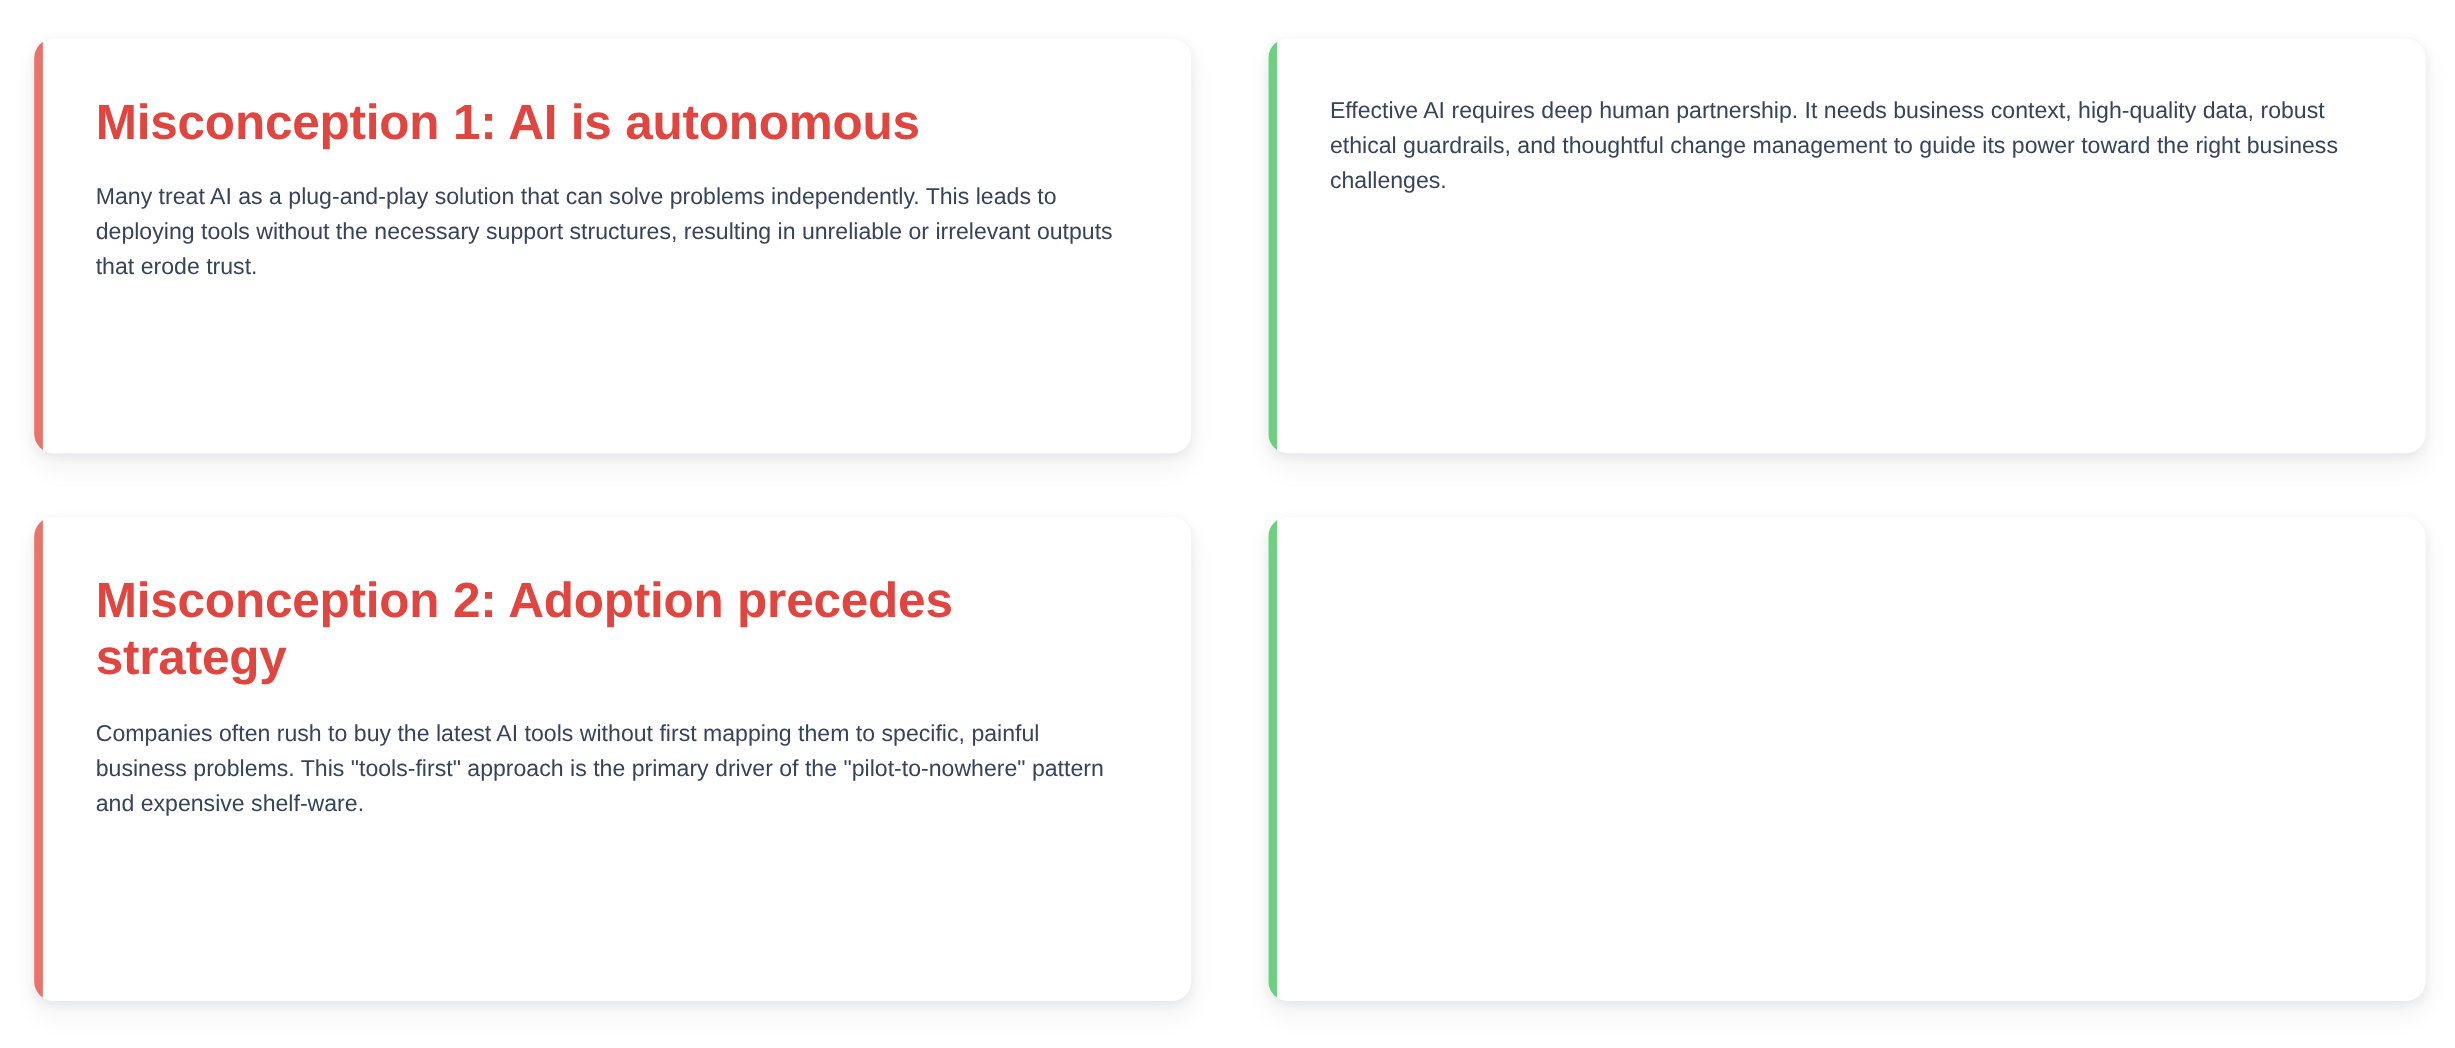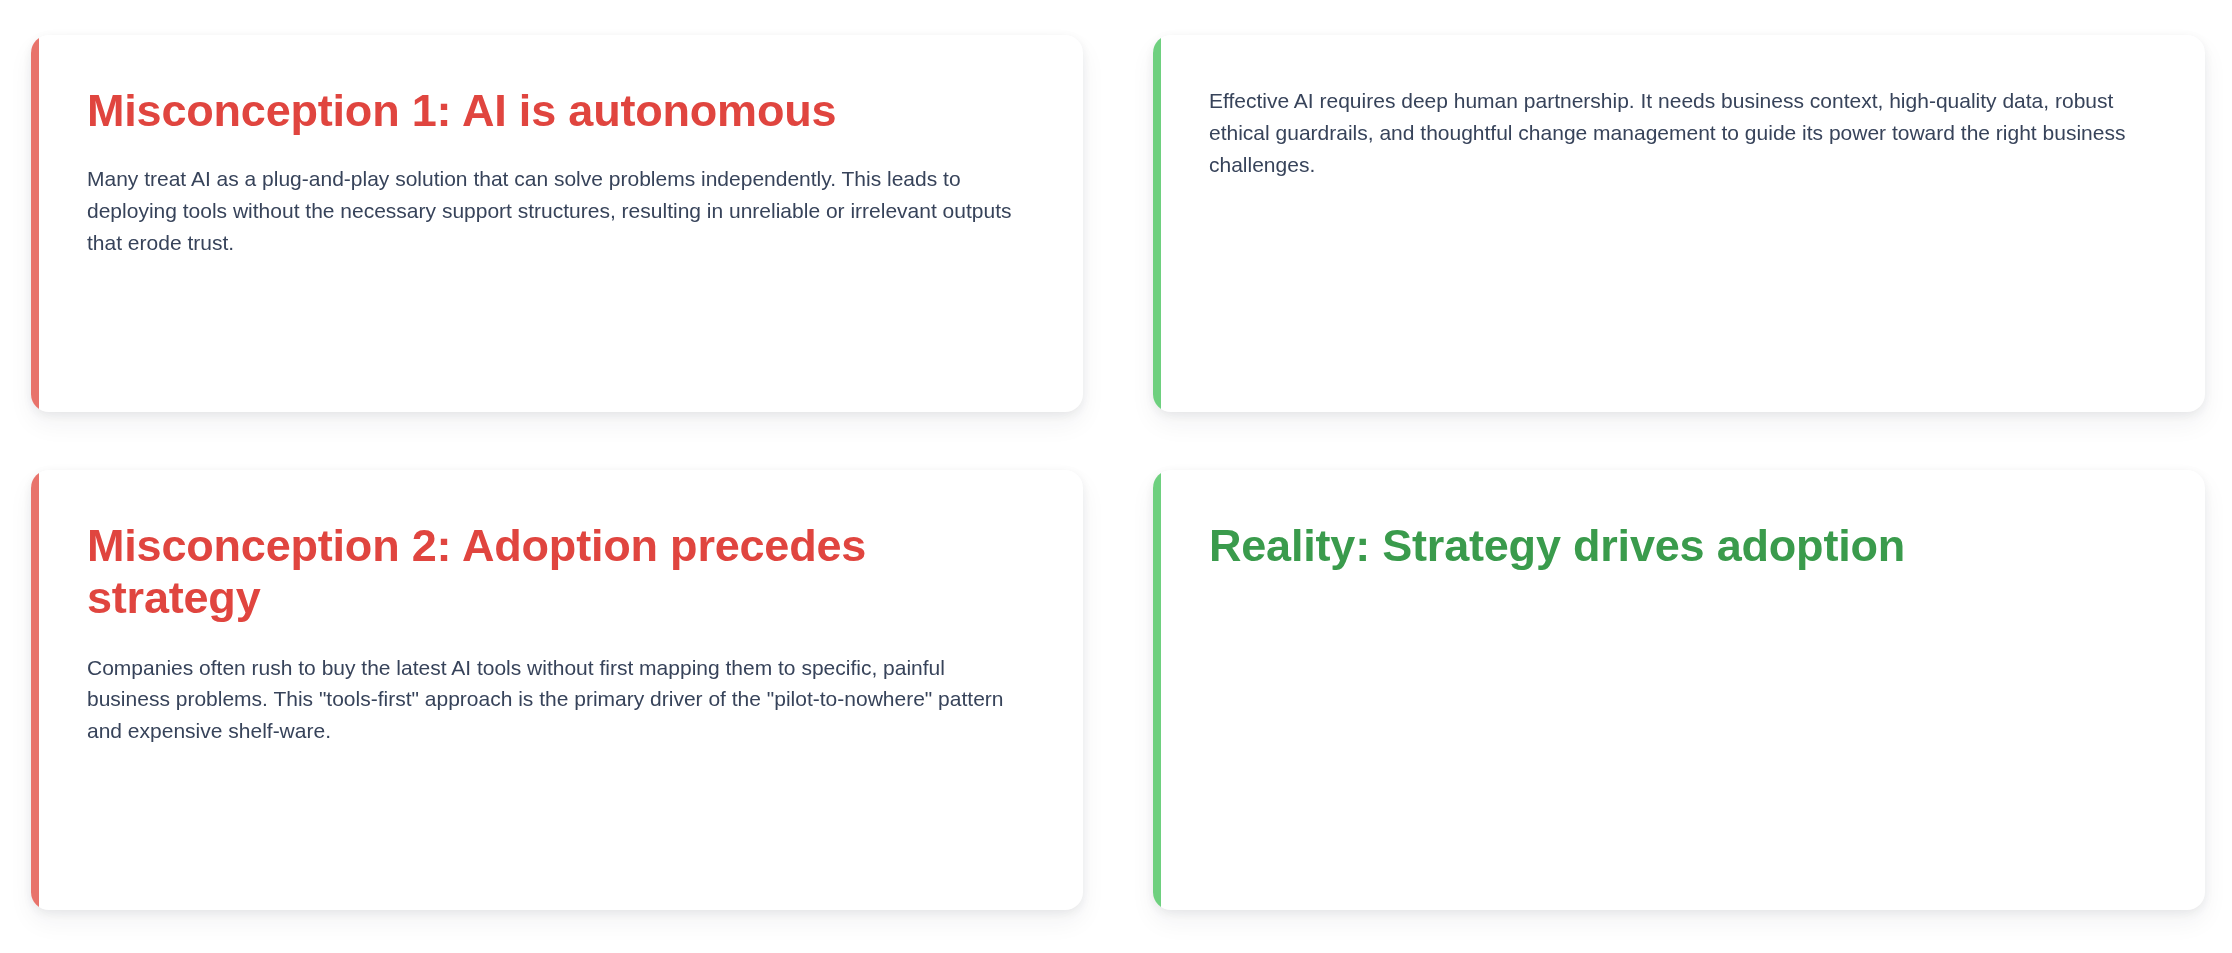--- a/index.html
+++ b/index.html
@@ -95,16 +95,15 @@
   </div>
 
   <div class="card accent-red row2">
     <div class="accent-bar"></div>
     <h2 class="card-title">Misconception 2: Adoption precedes strategy</h2>
     <p class="card-body">Companies often rush to buy the latest AI tools without first mapping them to specific, painful business problems. This "tools-first" approach is the primary driver of the "pilot-to-nowhere" pattern and expensive shelf-ware.</p>
   </div>
 
   <div class="card accent-green row2">
     <div class="accent-bar"></div>
-    <h2 class="card-title">Reality: Strategy drives adoption</h2>
   </div>
 
 </div>
 
 </body></html>

